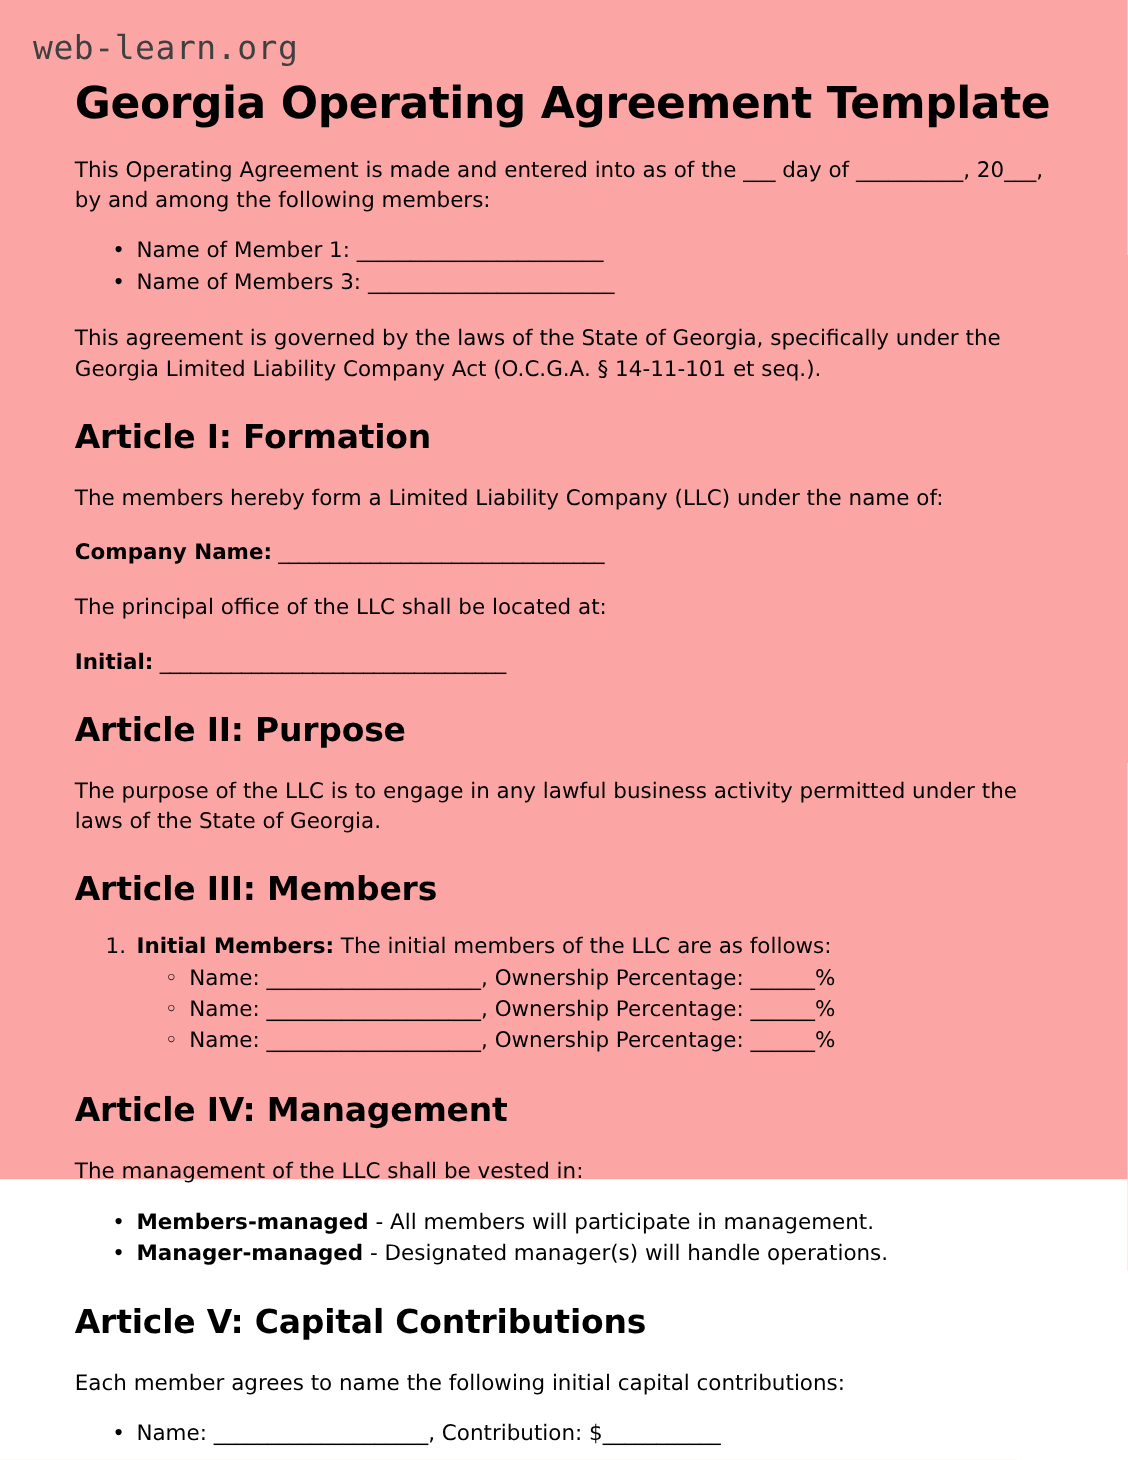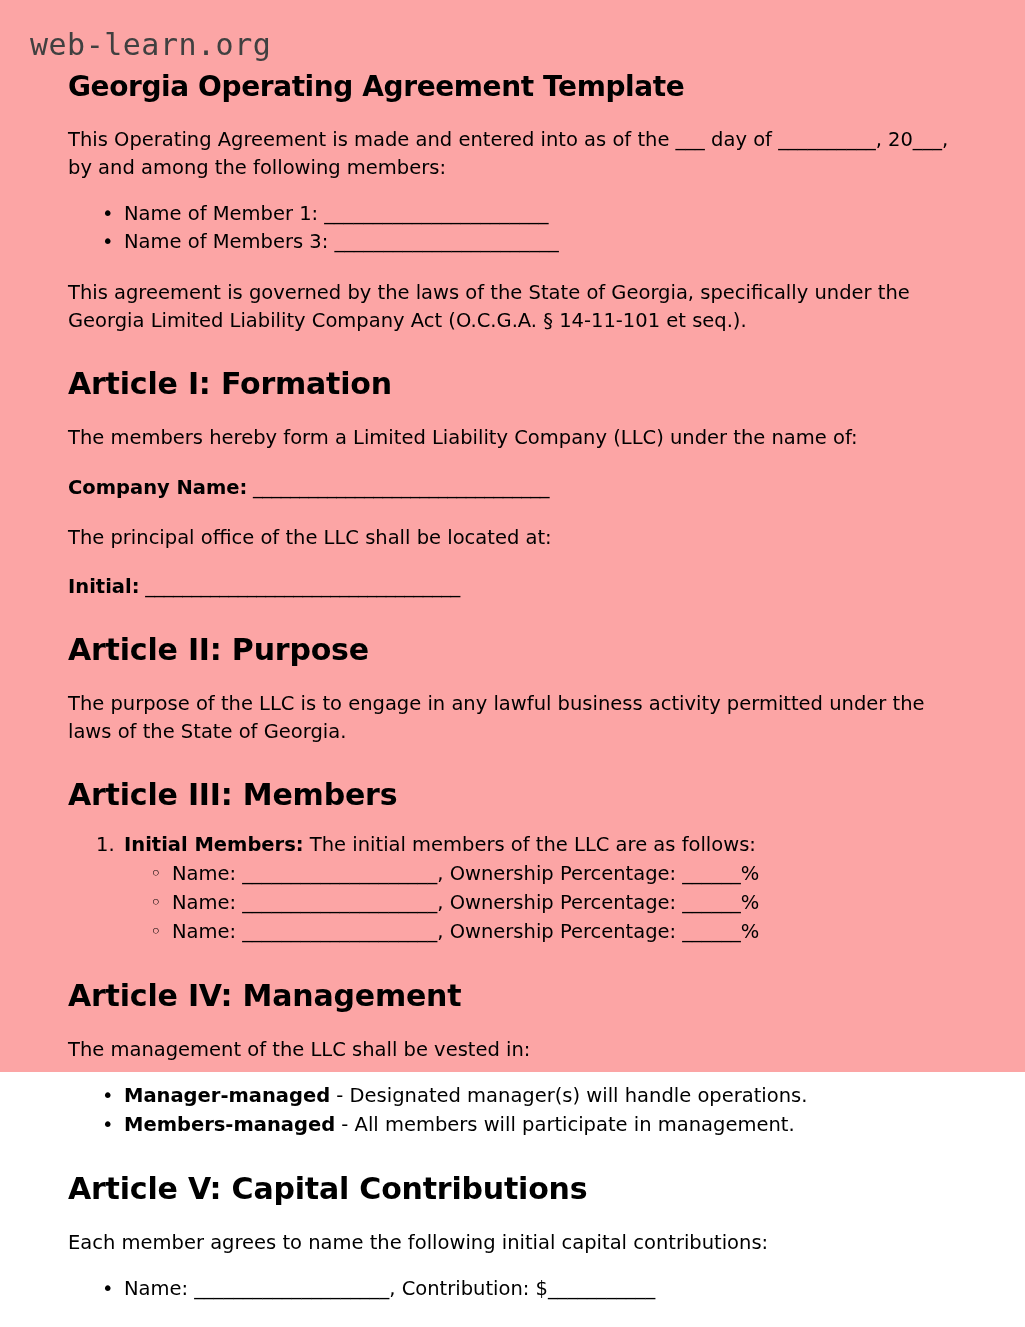--- a/index.html
+++ b/index.html
@@ -31,21 +31,21 @@
     font-family: "DejaVu Sans Mono", monospace;
     font-size: 30px;
     letter-spacing: 0.5px;
     color: #404040;
     line-height: 1;
     white-space: nowrap;
   }
   .doc-title {
     margin: 0;
     padding: 58px 56px 0 56px;
-    font-size: 28px;
+    font-size: 40px;
     font-weight: bold;
     line-height: 1.22;
     letter-spacing: -0.4px;
     color: #000000;
   }
 
   
   .content {
     padding: 0 56px 0 56px;
   }
@@ -175,24 +175,24 @@
           <li>Name: ____________________, Ownership Percentage: ______%</li>
           <li>Name: ____________________, Ownership Percentage: ______%</li>
         </ul>
       </li>
     </ol>
 
     <h2 class="article-heading">Article IV: Management</h2>
     <p class="body-text">The management of the LLC shall be vested in:</p>
     <ul class="bullet-list">
       <li>
-        <span class="strong">Manager-managed</span><span> - Designated manager(s) will handle operations.</span>
+        <span class="strong">Members-managed</span><span> - All members will participate in management.</span>
       </li>
       <li>
-        <span class="strong">Members-managed</span><span> - All members will participate in management.</span>
+        <span class="strong">Manager-managed</span><span> - Designated manager(s) will handle operations.</span>
       </li>
     </ul>
 
     <h2 class="article-heading">Article V: Capital Contributions</h2>
     <p class="body-text">Each member agrees to name the following initial capital contributions:</p>
     <ul class="bullet-list">
       <li>Name: ____________________, Contribution: $___________</li>
 
     </ul>
 

